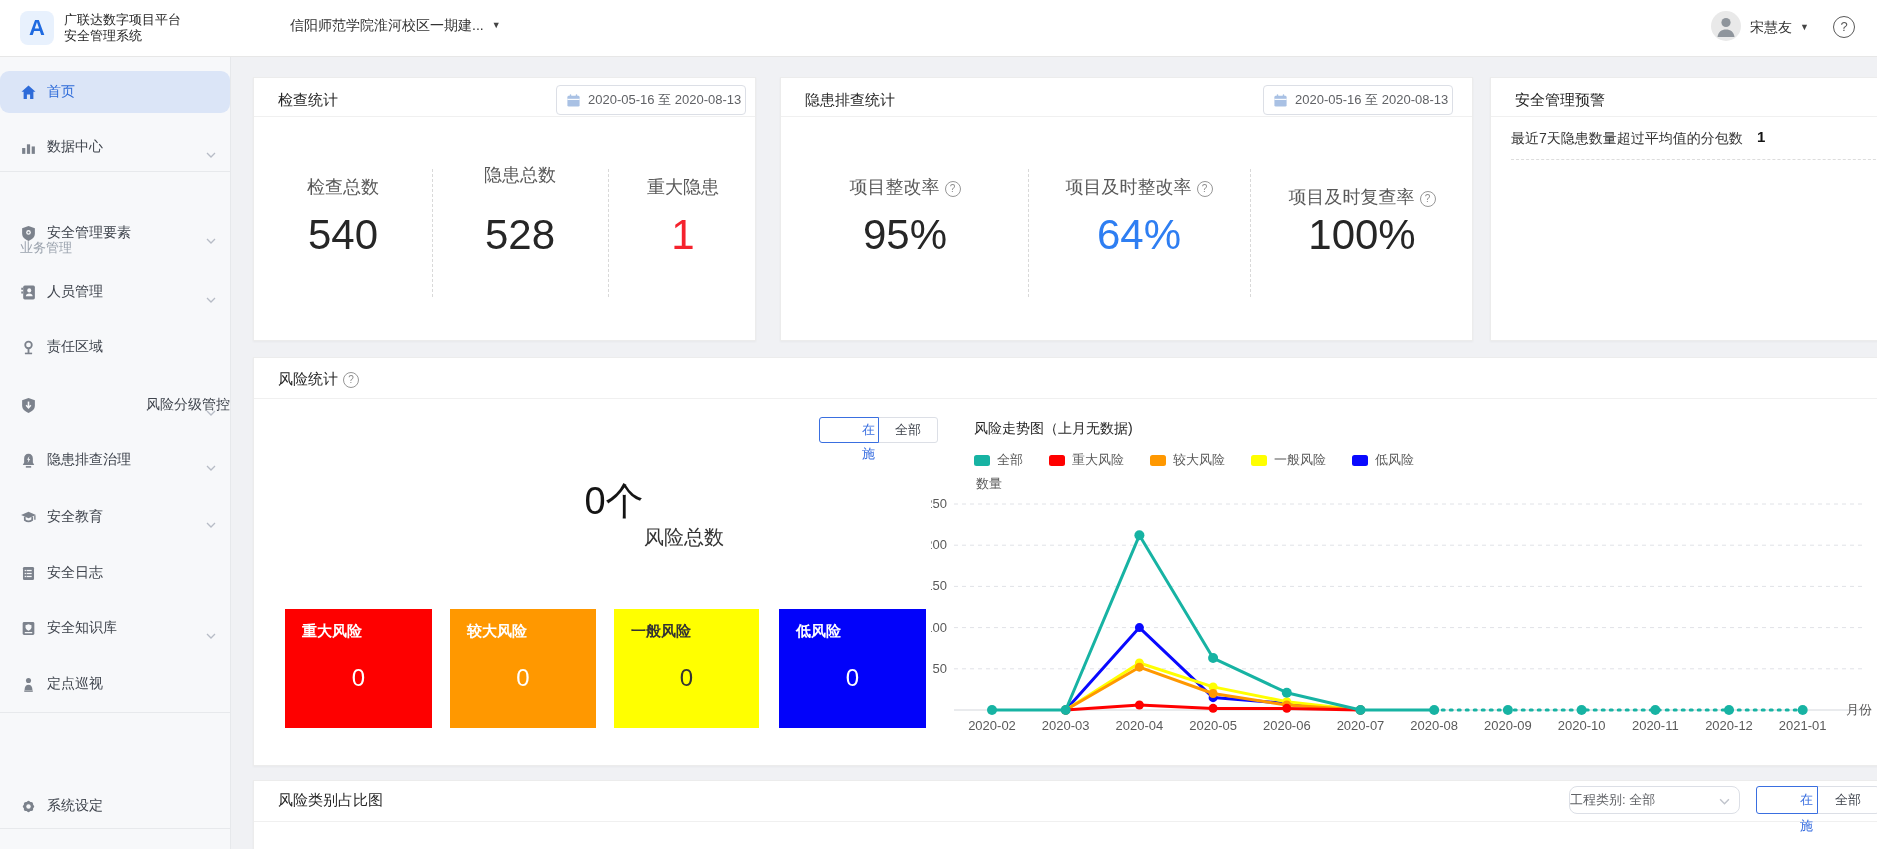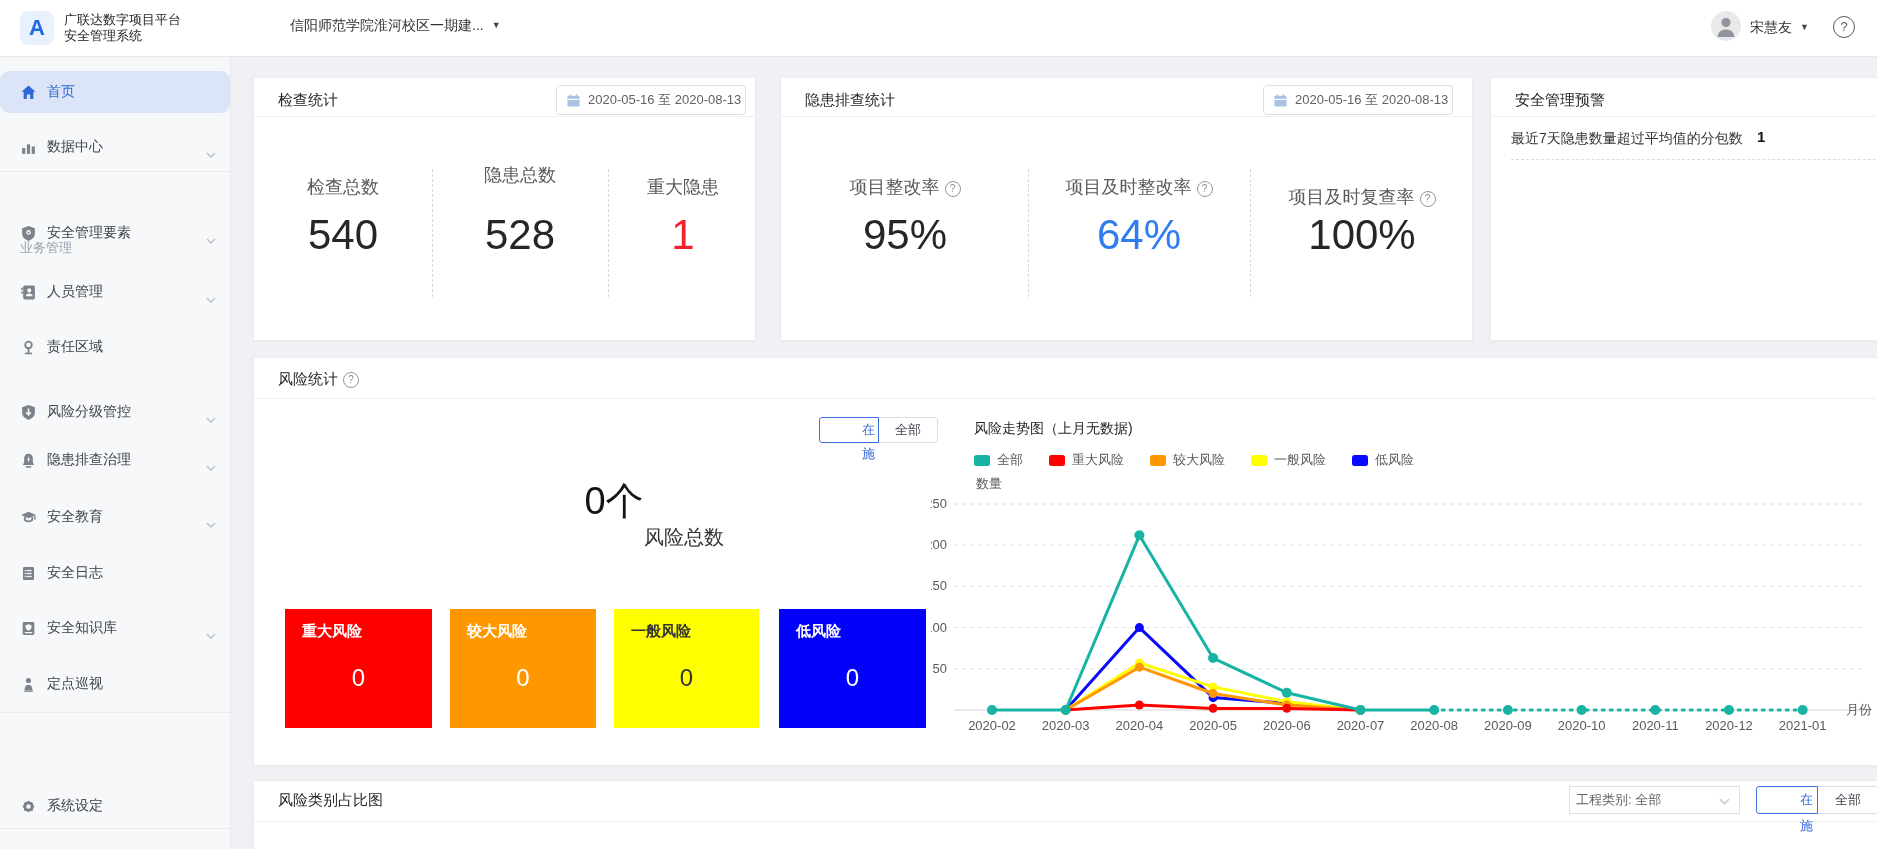--- a/index.html
+++ b/index.html
@@ -51,22 +51,22 @@
   
   #risk-total-value{font-size:38px;color:#141414;text-align:center;width:220px;}
   #risk-total-label{font-size:20px;color:#333;text-align:right;width:220px;}
   .risk-box{position:absolute;height:119px;box-sizing:border-box;padding:13px 0 0 17px;cursor:default;}
   .risk-box .rb-label{font-size:15px;font-weight:bold;}
   .risk-box .rb-value{position:absolute;left:0;top:55px;width:100%;text-align:center;font-size:24px;}
   #legend{display:flex;gap:26px;align-items:center;}
   .lg-item{display:flex;align-items:center;gap:7px;font-size:13px;color:#595959;cursor:pointer;}
   .lg-swatch{width:16px;height:11px;border-radius:2.5px;}
   
-  #pie-filter{position:absolute;width:171px;height:28px;border:1px solid #dcdfe6;border-radius:0;background:#fff;
-    font-size:13px;color:#606266;line-height:26px;padding-left:6px;box-sizing:border-box;cursor:pointer;}
+  #pie-filter{position:absolute;width:171px;height:28px;border:1px solid #dcdfe6;border-radius:8px;background:#fff;
+    font-size:13px;color:#606266;line-height:26px;padding-left:0;box-sizing:border-box;cursor:pointer;}
   #pie-filter svg{position:absolute;right:9px;top:11px;}
   .chart-text{font-size:13px;fill:#5a5a5a;}
 </style>
 </head>
 <body>
 
 <div id="topbar" class="abs">
   <div id="logo" class="abs">A</div>
   <div class="app-title abs" style="top:12px">广联达数字项目平台</div>
   <div class="app-title abs" style="top:28px">安全管理系统</div>
@@ -139,21 +139,21 @@
       <div class="nav-row" style="top: 270px;">
         <span class="nico">
           <svg viewBox="0 0 16 16">
             <circle cx="8" cy="5.6" r="3.1" fill="none" stroke="currentColor" stroke-width="1.7"></circle>
             <line x1="8" y1="8.8" x2="8" y2="13.2" stroke="currentColor" stroke-width="1.7"></line>
             <line x1="4.6" y1="13.6" x2="11.4" y2="13.6" stroke="currentColor" stroke-width="1.5"></line>
           </svg>
         </span>
         <span class="nlabel">责任区域</span>
       </div>
-      <div class="nav-row" style="top: 335px;">
+      <div class="nav-row" style="top: 328px; justify-content: space-between;">
         <span class="nico">
           <svg viewBox="0 0 16 16">
             <path d="M8 1 14 3 V8 C14 11.3 11.6 13.4 8 15 4.4 13.4 2 11.3 2 8 V3 Z" fill="currentColor"></path>
             <line x1="8" y1="4.3" x2="8" y2="9.6" stroke="#f7f8fa" stroke-width="1.5"></line>
             <polyline points="5.8,7.8 8,10.1 10.2,7.8" fill="none" stroke="#f7f8fa" stroke-width="1.5"></polyline>
           </svg>
         </span>
         <span class="nlabel">风险分级管控</span>
         <span class="nav-chevron"><svg width="10" height="6" viewBox="0 0 10 6">
             <polyline points="1,1 5,5 9,1" fill="none" stroke="#b7bcc6" stroke-width="1.3"></polyline>

